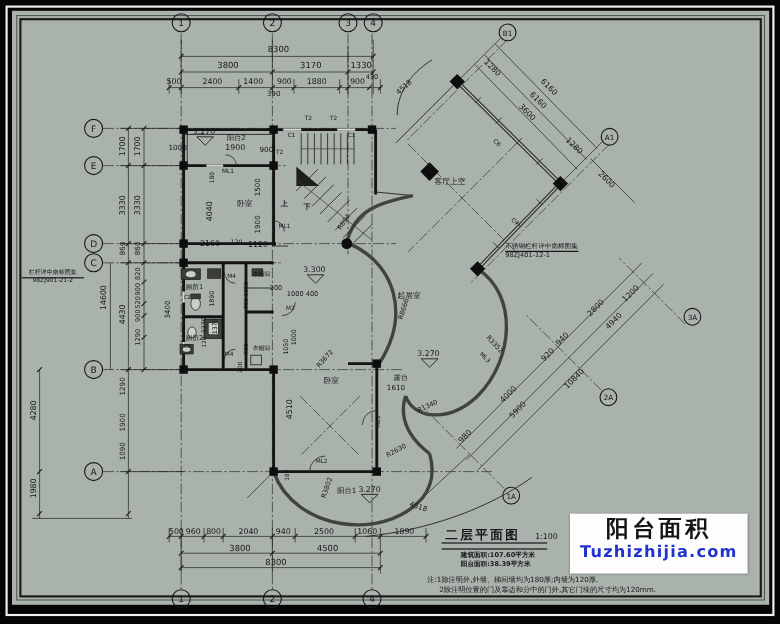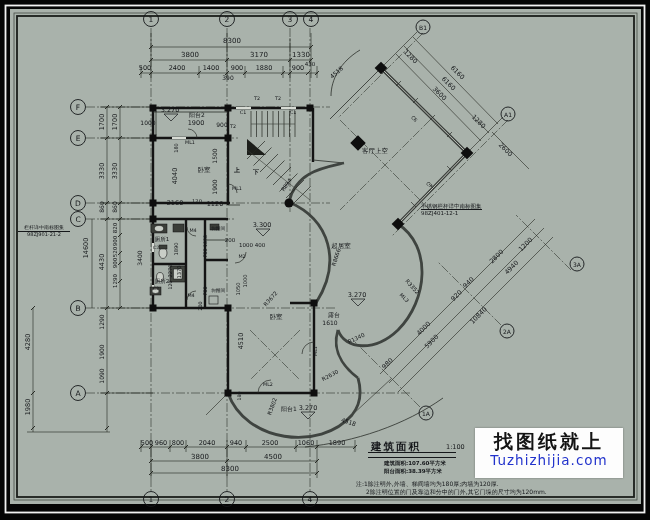--- a/index.html
+++ b/index.html
@@ -14,21 +14,21 @@
   .t-area2{left:384px;top:468px;font-size:5.5px;font-weight:bold;}
   .t-note1{left:356px;top:481px;font-size:6px;}
   .t-note2{left:366px;top:489px;font-size:6px;}
   .ref-l{left:18px;top:225px;font-size:5px;text-align:center;width:52px;}
   .ref-l .u{border-bottom:0.7px solid #15171a;}
   .ref-r{left:421px;top:203px;font-size:5.5px;}
   .ref-r .u{border-bottom:0.7px solid #15171a;}
   .wm{left:475px;top:428px;width:148px;height:50px;background:#fdfdfd;text-align:center;
       box-shadow:0 0 2px rgba(0,0,0,.35);}
   .wm .l1{font-size:19px;font-weight:bold;color:#141414;letter-spacing:3px;margin-top:3px;}
-  .wm .l2{font-size:13.5px;font-weight:normal;color:#2233cc;letter-spacing:1px;}
+  .wm .l2{font-size:13.5px;font-weight:bold;color:#2233cc;letter-spacing:1px;}
 </style>
 </head>
 <body>
 
 <div class="stage">
 <svg width="650" height="520" viewBox="0 0 650 520">
 
   <rect x="10" y="9" width="631" height="495" fill="#a9b2ab"></rect>
   <rect x="5.5" y="5.5" width="639" height="507" fill="none" stroke="#f2f2f2" stroke-width="1.8"></rect>
   <rect x="14" y="13" width="623" height="487" fill="none" stroke="#454b45" stroke-width="0.8"></rect>
@@ -319,34 +319,34 @@
         <text x="458" y="297" font-size="6.5" text-anchor="middle" fill="#15171a" font-family="&quot;DejaVu Sans&quot;, sans-serif" transform="rotate(-45 458 297)">920</text>
         <text x="470" y="284" font-size="6.5" text-anchor="middle" fill="#15171a" font-family="&quot;DejaVu Sans&quot;, sans-serif" transform="rotate(-45 470 284)">940</text>
         <text x="498" y="258" font-size="6.5" text-anchor="middle" fill="#15171a" font-family="&quot;DejaVu Sans&quot;, sans-serif" transform="rotate(-45 498 258)">2800</text>
         <text x="513" y="269" font-size="6.5" text-anchor="middle" fill="#15171a" font-family="&quot;DejaVu Sans&quot;, sans-serif" transform="rotate(-45 513 269)">4940</text>
         <text x="527" y="246" font-size="6.5" text-anchor="middle" fill="#15171a" font-family="&quot;DejaVu Sans&quot;, sans-serif" transform="rotate(-45 527 246)">1200</text>
         <text x="413" y="120" font-size="5" text-anchor="middle" fill="#15171a" font-family="&quot;DejaVu Sans&quot;, sans-serif" transform="rotate(45 413 120)">C6</text>
         <text x="428" y="186" font-size="5" text-anchor="middle" fill="#15171a" font-family="&quot;DejaVu Sans&quot;, sans-serif" transform="rotate(45 428 186)">C7</text>
       </g>
 </svg>
 
-<div class="ovl t-title">建筑面积</div>
+<div class="ovl t-title">二层平面图</div>
 <div class="ovl t-scale">1:100</div>
 <div class="ovl t-rule"></div>
 <div class="ovl t-area1">建筑面积:107.60平方米</div>
 <div class="ovl t-area2">阳台面积:38.39平方米</div>
 <div class="ovl t-note1">注:1除注明外,外墙、梯间墙均为180厚;内墙为120厚.</div>
 <div class="ovl t-note2">2除注明位置的门及靠边和分中的门外,其它门垛的尺寸均为120mm.</div>
 
 <div class="ovl ref-l">
   <div class="u">栏杆详中南标图集</div>
   <div>98ZJ901-21-2</div>
 </div>
 <div class="ovl ref-r">
   <div class="u">不锈钢栏杆详中南标图集</div>
   <div>98ZJ401-12-1</div>
 </div>
 
 <div class="ovl wm">
-  <div class="l1">找图纸就上</div>
+  <div class="l1">阳台面积</div>
   <div class="l2">Tuzhizhijia.com</div>
 </div>
 </div>
 
 </body></html>

